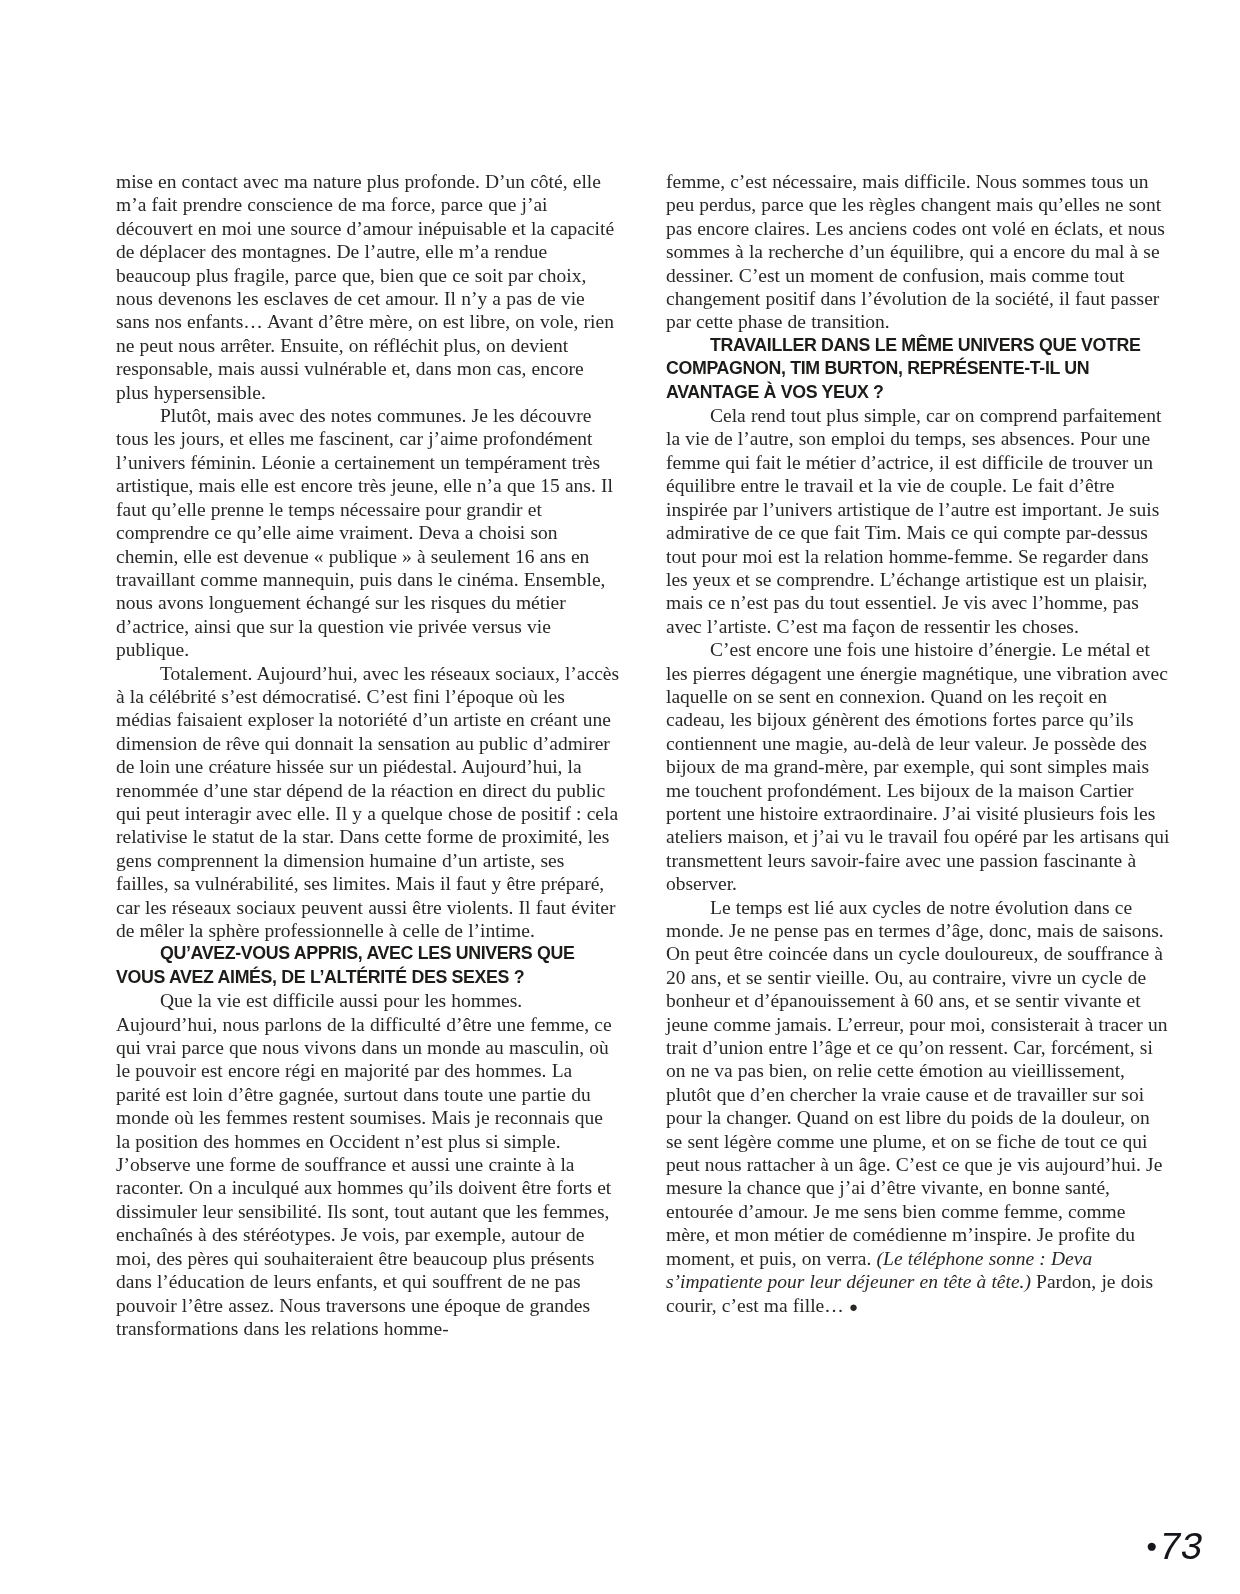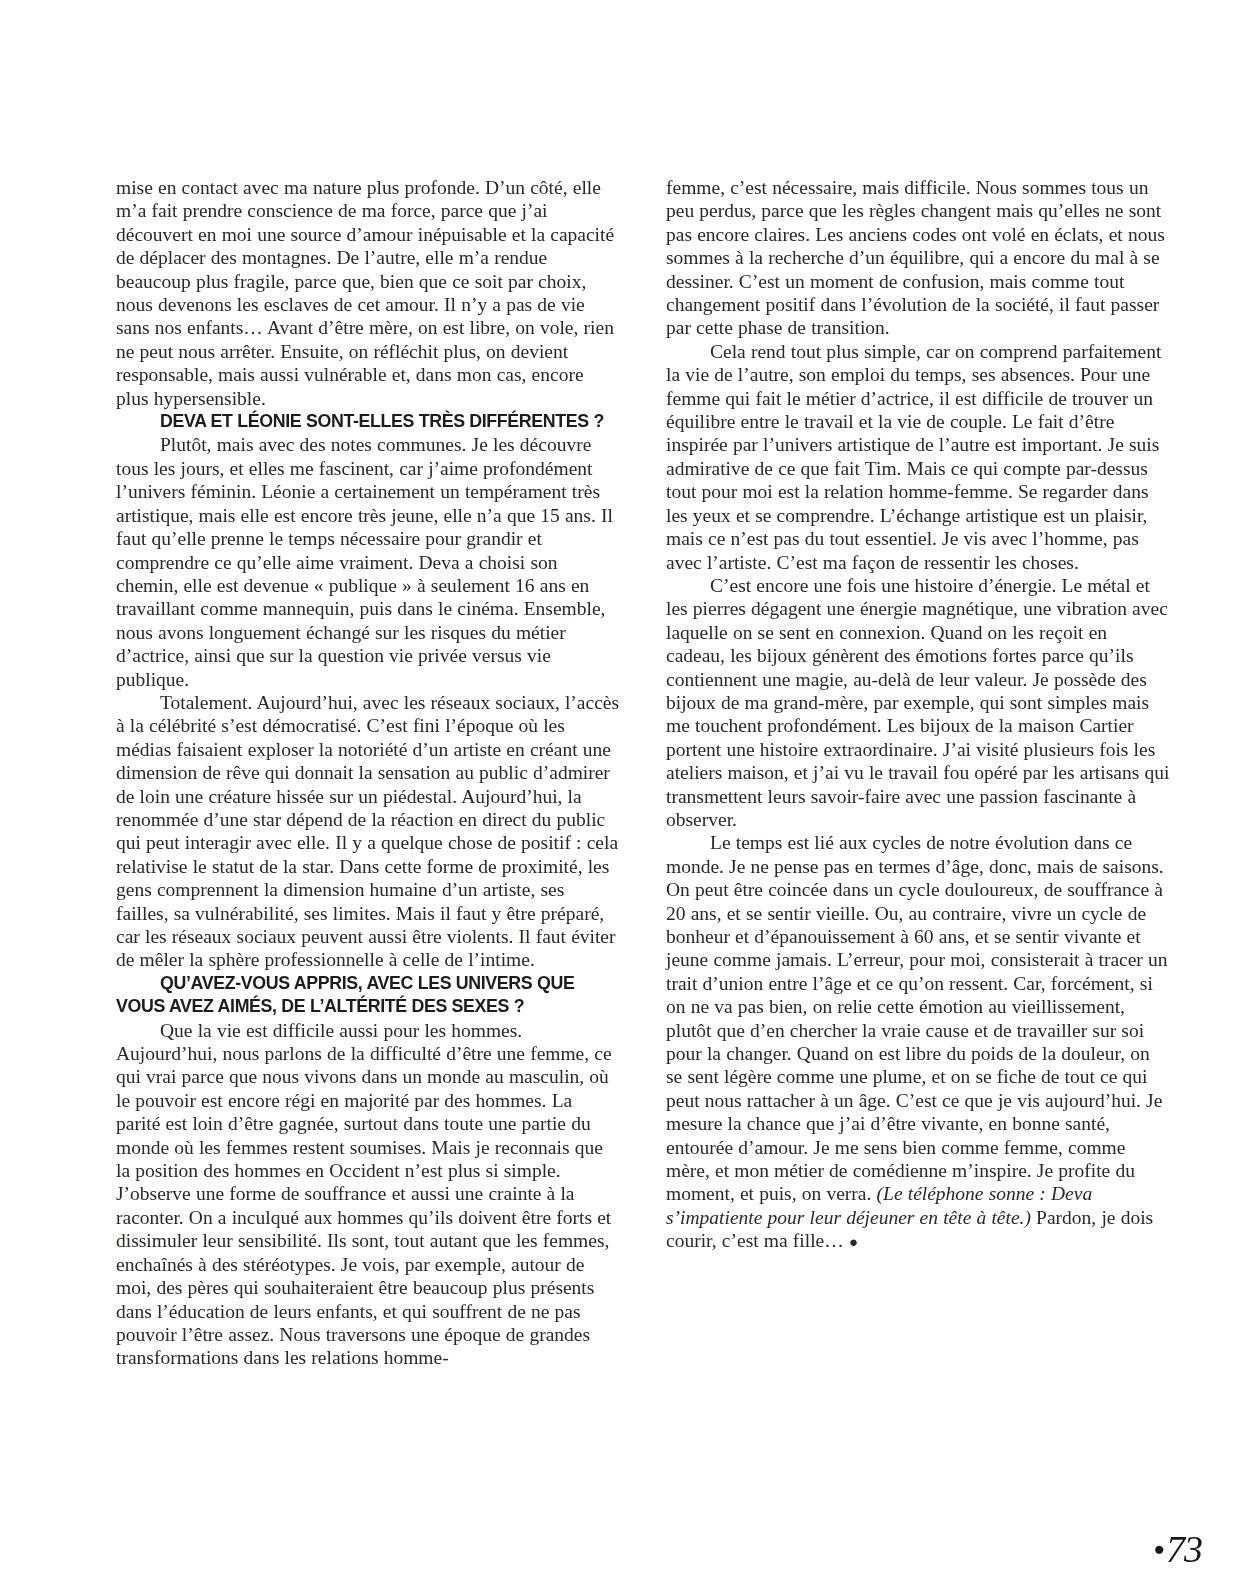--- a/index.html
+++ b/index.html
@@ -10,21 +10,20 @@
     position: relative;
     overflow: hidden;
     font-family: "Liberation Serif", serif;
   }
   .columns {
     position: absolute;
     left: 116px;
     top: 170px;
     display: flex;
     gap: 45px;
-    margin-top: 6px;
   }
   .col { width: 505px; }
   .col p {
     margin: 0;
     color: #2a2826;
     font-size: 19.5px;
     line-height: 23.4px;
     text-align: left;
     word-spacing: 0.3px;
   }
@@ -50,42 +49,42 @@
   }
   .footer .bullet {
     font-size: 19px;
     line-height: 1;
     color: #17151a;
     position: relative;
     top: -7px;
     margin-right: 1px;
   }
   .footer .num {
-    font-family: Liberation Serif, serif;
+    font-family: Liberation Mono, monospace;
     font-style: italic;
     font-size: 38px;
     line-height: 1;
     color: #17151a;
     letter-spacing: -1px;
   }
 </style>
 </head>
 <body>
 
 <div class="columns">
   <div class="col">
       <p class="answer-continued">mise en contact avec ma nature plus profonde. D’un côté, elle m’a fait prendre conscience de ma force, parce que j’ai découvert en moi une source d’amour inépuisable et la capacité de déplacer des montagnes. De l’autre, elle m’a rendue beaucoup plus fragile, parce que, bien que ce soit par choix, nous devenons les esclaves de cet amour. Il n’y a pas de vie sans nos enfants… Avant d’être mère, on est libre, on vole, rien ne peut nous arrêter. Ensuite, on réfléchit plus, on devient responsable, mais aussi vulnérable et, dans mon cas, encore plus hypersensible.</p>
-      <p class="question">DEVA ET LÉONIE SONT-ELLES TRÈS DIFFÉRENTES ?</p>
       <p class="answer">Plutôt, mais avec des notes communes. Je les découvre tous les jours, et elles me fascinent, car j’aime profondément l’univers féminin. Léonie a certainement un tempérament très artistique, mais elle est encore très jeune, elle n’a que 15 ans. Il faut qu’elle prenne le temps nécessaire pour grandir et comprendre ce qu’elle aime vraiment. Deva a choisi son chemin, elle est devenue « publique » à seulement 16 ans en travaillant comme mannequin, puis dans le cinéma. Ensemble, nous avons longuement échangé sur les risques du métier d’actrice, ainsi que sur la question vie privée versus vie publique.</p>
       <p class="answer">Totalement. Aujourd’hui, avec les réseaux sociaux, l’accès à la célébrité s’est démocratisé. C’est fini l’époque où les médias faisaient exploser la notoriété d’un artiste en créant une dimension de rêve qui donnait la sensation au public d’admirer de loin une créature hissée sur un piédestal. Aujourd’hui, la renommée d’une star dépend de la réaction en direct du public qui peut interagir avec elle. Il y a quelque chose de positif : cela relativise le statut de la star. Dans cette forme de proximité, les gens comprennent la dimension humaine d’un artiste, ses failles, sa vulnérabilité, ses limites. Mais il faut y être préparé, car les réseaux sociaux peuvent aussi être violents. Il faut éviter de mêler la sphère professionnelle à celle de l’intime.</p>
       <p class="question">QU’AVEZ-VOUS APPRIS, AVEC LES UNIVERS QUE VOUS AVEZ AIMÉS, DE L’ALTÉRITÉ DES SEXES ?</p>
       <p class="answer">Que la vie est difficile aussi pour les hommes. Aujourd’hui, nous parlons de la difficulté d’être une femme, ce qui vrai parce que nous vivons dans un monde au masculin, où le pouvoir est encore régi en majorité par des hommes. La parité est loin d’être gagnée, surtout dans toute une partie du monde où les femmes restent soumises. Mais je reconnais que la position des hommes en Occident n’est plus si simple. J’observe une forme de souffrance et aussi une crainte à la raconter. On a inculqué aux hommes qu’ils doivent être forts et dissimuler leur sensibilité. Ils sont, tout autant que les femmes, enchaînés à des stéréotypes. Je vois, par exemple, autour de moi, des pères qui souhaiteraient être beaucoup plus présents dans l’éducation de leurs enfants, et qui souffrent de ne pas pouvoir l’être assez. Nous traversons une époque de grandes transformations dans les relations homme-</p>
     </div>
   <div class="col">
       <p class="answer-continued">femme, c’est nécessaire, mais difficile. Nous sommes tous un peu perdus, parce que les règles changent mais qu’elles ne sont pas encore claires. Les anciens codes ont volé en éclats, et nous sommes à la recherche d’un équilibre, qui a encore du mal à se dessiner. C’est un moment de confusion, mais comme tout changement positif dans l’évolution de la société, il faut passer par cette phase de transition.</p>
+      <p class="question">TRAVAILLER DANS LE MÊME UNIVERS QUE VOTRE COMPAGNON, TIM BURTON, REPRÉSENTE-T-IL UN AVANTAGE À VOS YEUX ?</p>
       <p class="answer">Cela rend tout plus simple, car on comprend parfaitement la vie de l’autre, son emploi du temps, ses absences. Pour une femme qui fait le métier d’actrice, il est difficile de trouver un équilibre entre le travail et la vie de couple. Le fait d’être inspirée par l’univers artistique de l’autre est important. Je suis admirative de ce que fait Tim. Mais ce qui compte par-dessus tout pour moi est la relation homme-femme. Se regarder dans les yeux et se comprendre. L’échange artistique est un plaisir, mais ce n’est pas du tout essentiel. Je vis avec l’homme, pas avec l’artiste. C’est ma façon de ressentir les choses.</p>
       <p class="answer">C’est encore une fois une histoire d’énergie. Le métal et les pierres dégagent une énergie magnétique, une vibration avec laquelle on se sent en connexion. Quand on les reçoit en cadeau, les bijoux génèrent des émotions fortes parce qu’ils contiennent une magie, au-delà de leur valeur. Je possède des bijoux de ma grand-mère, par exemple, qui sont simples mais me touchent profondément. Les bijoux de la maison Cartier portent une histoire extraordinaire. J’ai visité plusieurs fois les ateliers maison, et j’ai vu le travail fou opéré par les artisans qui transmettent leurs savoir-faire avec une passion fascinante à observer.</p>
       <p class="answer"><span>Le temps est lié aux cycles de notre évolution dans ce monde. Je ne pense pas en termes d’âge, donc, mais de saisons. On peut être coincée dans un cycle douloureux, de souffrance à 20 ans, et se sentir vieille. Ou, au contraire, vivre un cycle de bonheur et d’épanouissement à 60 ans, et se sentir vivante et jeune comme jamais. L’erreur, pour moi, consisterait à tracer un trait d’union entre l’âge et ce qu’on ressent. Car, forcément, si on ne va pas bien, on relie cette émotion au vieillissement, plutôt que d’en chercher la vraie cause et de travailler sur soi pour la changer. Quand on est libre du poids de la douleur, on se sent légère comme une plume, et on se fiche de tout ce qui peut nous rattacher à un âge. C’est ce que je vis aujourd’hui. Je mesure la chance que j’ai d’être vivante, en bonne santé, entourée d’amour. Je me sens bien comme femme, comme mère, et mon métier de comédienne m’inspire. Je profite du moment, et puis, on verra. </span><span class="italic">(Le téléphone sonne : Deva s’impatiente pour leur déjeuner en tête à tête.)</span><span> Pardon, je dois courir, c’est ma fille… </span><span class="end-mark">●</span></p>
     </div>
 </div>
 
 <div class="footer">
   <span class="bullet">●</span>
   <span class="num">73</span>
 </div>

